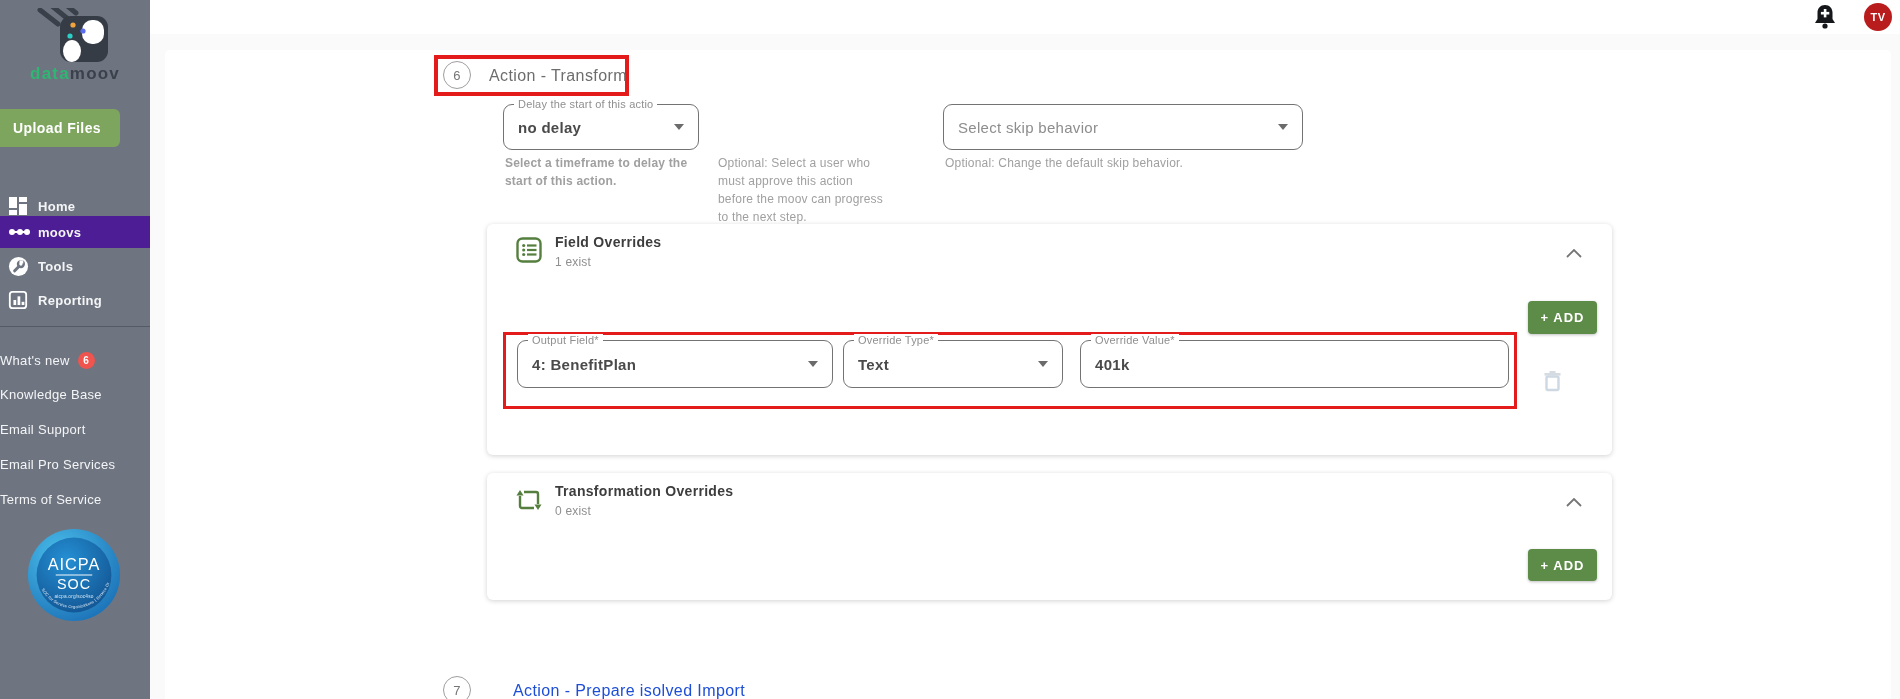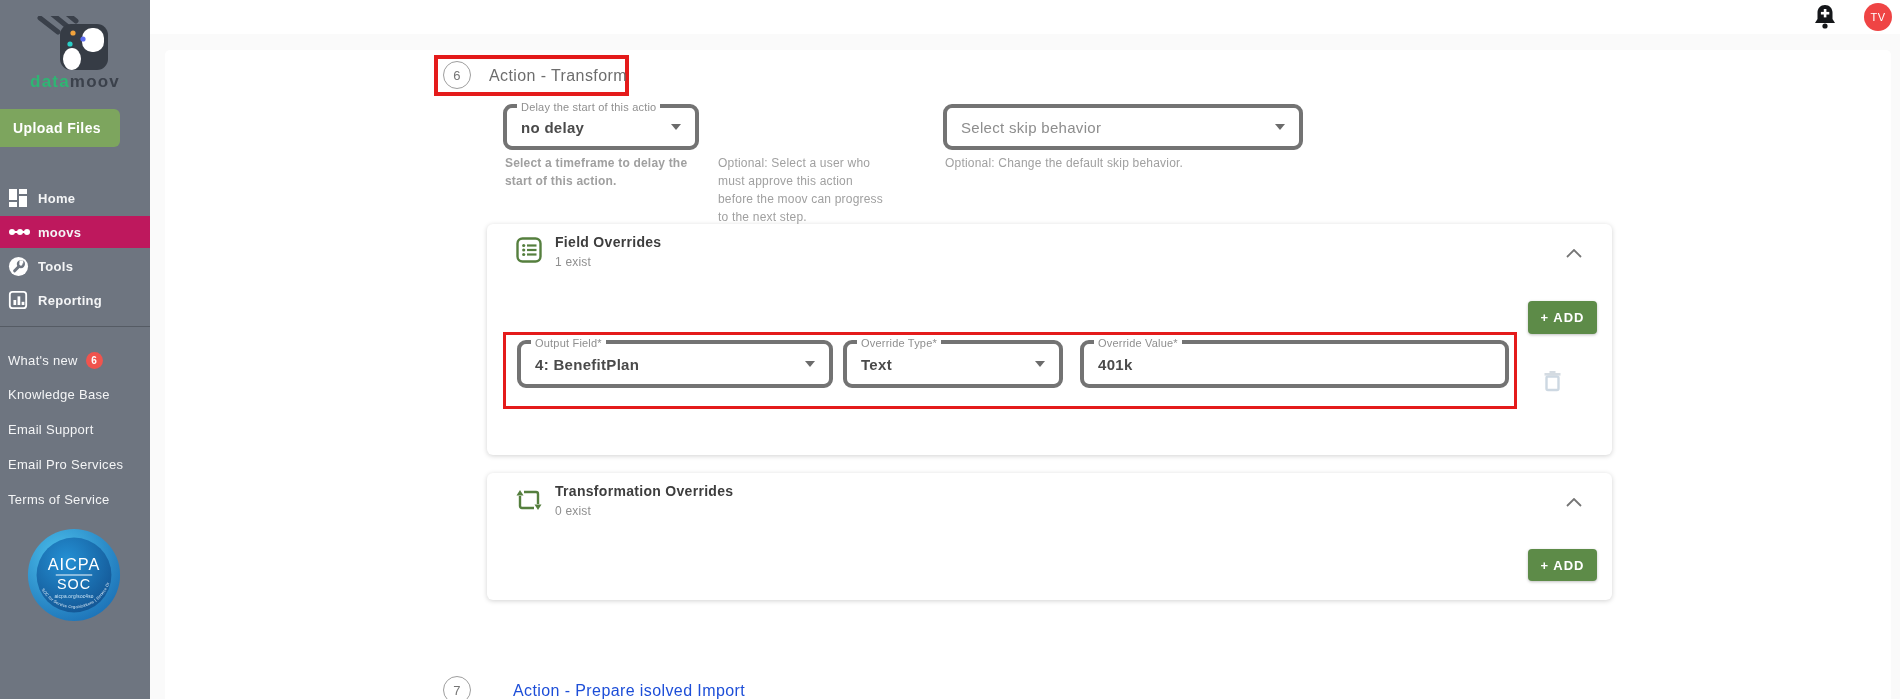--- a/index.html
+++ b/index.html
@@ -5,56 +5,56 @@
   * { margin:0; padding:0; box-sizing:border-box; }
   html,body { width:1900px; height:699px; overflow:hidden; }
   body {
     font-family:"Liberation Sans","DejaVu Sans",sans-serif;
     background:#fafafa; position:relative; letter-spacing:.2px;
   }
   .app { position:absolute; inset:0; width:1900px; height:699px; }
 
   
   .sidebar { position:absolute; left:0; top:0; width:150px; height:699px; background:#6e7580; color:#fff; z-index:5; }
-  .logo { position:absolute; left:0; top:16px; width:150px; height:86px; cursor:pointer; }
+  .logo { position:absolute; left:0; top:8px; width:150px; height:86px; cursor:pointer; }
   .logo svg { position:absolute; left:34px; top:0; }
   .wordmark { position:absolute; left:0; top:56px; width:150px; text-align:center; font-size:17px; font-weight:bold; letter-spacing:1.2px; }
   .wm-green { color:#2eb673; }
   .wm-dark { color:#3b414b; }
   .upload-btn { position:absolute; left:0; top:109px; width:120px; height:38px; background:#7da55e; color:#fff;
     border:none; border-radius:0 6px 6px 0; font-family:inherit; font-size:14px; font-weight:bold; text-align:left;
     padding-left:13px; letter-spacing:.4px; cursor:pointer; }
   .nav-item { position:absolute; left:0; width:150px; height:32px; display:flex; align-items:center; padding-left:8px; cursor:pointer; font-size:13px; font-weight:bold; letter-spacing:.3px; color:#f4f5f6; }
   .nav-item .nav-icon { width:30px; display:flex; align-items:center; justify-content:flex-start; }
-  .nav-item.active { background:#be185d; }
+  .nav-item.active { background:#4c1d95; }
   .side-divider { position:absolute; left:0; top:326px; width:150px; border-top:1px solid rgba(0,0,0,.22); }
-  .side-link { position:absolute; left:8px; height:18px; display:flex; align-items:center; font-size:13px; color:#f4f5f6; letter-spacing:.3px; cursor:pointer; white-space:nowrap; }
+  .side-link { position:absolute; left:0; height:18px; display:flex; align-items:center; font-size:13px; color:#f4f5f6; letter-spacing:.3px; cursor:pointer; white-space:nowrap; }
   .count-badge { display:inline-flex; align-items:center; justify-content:center; width:17px; height:17px; margin-left:8px;
     background:#f0544e; color:#fff; border-radius:50%; font-size:10px; font-weight:bold; }
   .aicpa { position:absolute; left:26px; top:527px; width:96px; height:96px; cursor:pointer; }
 
   
   .topbar { position:absolute; left:150px; top:0; width:1750px; height:34px; background:#fff; z-index:4; }
   .bell { position:absolute; left:1662px; top:3px; width:26px; height:28px; cursor:pointer; }
-  .avatar { position:absolute; left:1714px; top:3px; width:28px; height:28px; border-radius:50%; background:#ef4444;
-    color:#fff; font-size:11px; font-weight:normal; display:flex; align-items:center; justify-content:center; letter-spacing:.5px; cursor:pointer; }
+  .avatar { position:absolute; left:1714px; top:3px; width:28px; height:28px; border-radius:50%; background:#b91c1c;
+    color:#fff; font-size:11px; font-weight:bold; display:flex; align-items:center; justify-content:center; letter-spacing:.5px; cursor:pointer; }
 
   
   .main { position:absolute; left:150px; top:34px; width:1750px; height:665px; background:#fafafa; overflow:hidden; }
   .panel { position:absolute; left:15px; top:16px; width:1726px; height:700px; background:#fff; border-radius:5px; }
 
   .step-circle { position:absolute; width:28px; height:28px; border:1px solid #9e9e9e; border-radius:50%;
     display:flex; align-items:center; justify-content:center; font-size:13px; color:#757575; background:#fff; }
   .step-title { position:absolute; font-size:16px; color:#6d6d6d; letter-spacing:.4px; white-space:nowrap; }
 
   .red-box { position:absolute; border:4px solid #e41b1b; }
   .red-box.thin { border-width:3px; }
 
   
-  .fs { position:absolute; border:4px solid #737373; border-radius:9px; background:#fff; cursor:pointer; }
+  .fs { position:absolute; border:1px solid #737373; border-radius:9px; background:#fff; cursor:pointer; }
   .fs-label { position:absolute; top:-7px; left:10px; background:#fff; padding:0 4px; font-size:11px; color:#8f8f8f; letter-spacing:.2px; white-space:nowrap; }
   .fs-value { position:absolute; left:14px; top:0; height:100%; display:flex; align-items:center; font-size:15px; color:#4a4a4a; font-weight:bold; letter-spacing:.3px; white-space:nowrap;text-align:center; }
   .fs-value.placeholder { color:#8d8d8d; font-weight:normal; }
   .caret { position:absolute; right:14px; top:50%; margin-top:-3px; width:0; height:0;
     border-left:5px solid transparent; border-right:5px solid transparent; border-top:6px solid #6b6b6b; }
   .fs-input { position:absolute; left:14px; top:1px; width:calc(100% - 28px); height:calc(100% - 2px); border:none; outline:none;
     font-family:inherit; font-size:15px; color:#4a4a4a; font-weight:bold; letter-spacing:.3px; background:transparent; }
 
   .helper { position:absolute; font-size:12px; line-height:18px; color:#a0a0a0; letter-spacing:.2px; }
 
@@ -84,21 +84,21 @@
         <ellipse cx="38" cy="43" rx="9" ry="11" fill="#ffffff"></ellipse>
         <circle cx="39" cy="17" r="2.6" fill="#f2a33c"></circle>
         <circle cx="49" cy="23" r="2.6" fill="#5b6cf0"></circle>
         <circle cx="36" cy="28" r="2.6" fill="#2ad0c8"></circle>
       </svg>
       <div class="wordmark"><span class="wm-green">data</span><span class="wm-dark">moov</span></div>
     </div>
 
     <button class="upload-btn">Upload Files</button>
 
-    <div class="nav-item" style="top:182px;">
+    <div class="nav-item" style="top:190px;">
       <span class="nav-icon">
         <svg width="20" height="20" viewBox="0 0 20 20">
             <rect x="1" y="1" width="8" height="11" fill="#fff"></rect>
             <rect x="1" y="14" width="8" height="5" fill="#fff"></rect>
             <rect x="11" y="1" width="8" height="5" fill="#fff"></rect>
             <rect x="11" y="8" width="8" height="11" fill="#fff"></rect>
           </svg>
       </span>
       <span>Home</span>
     </div>

